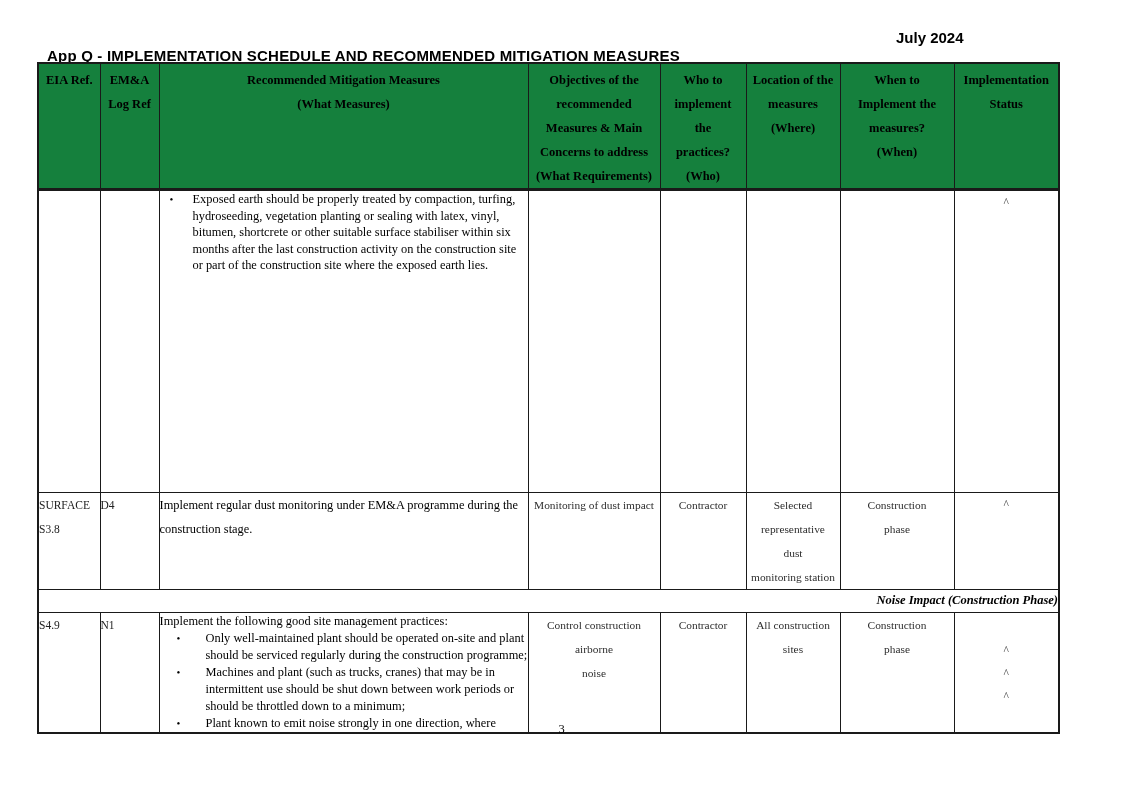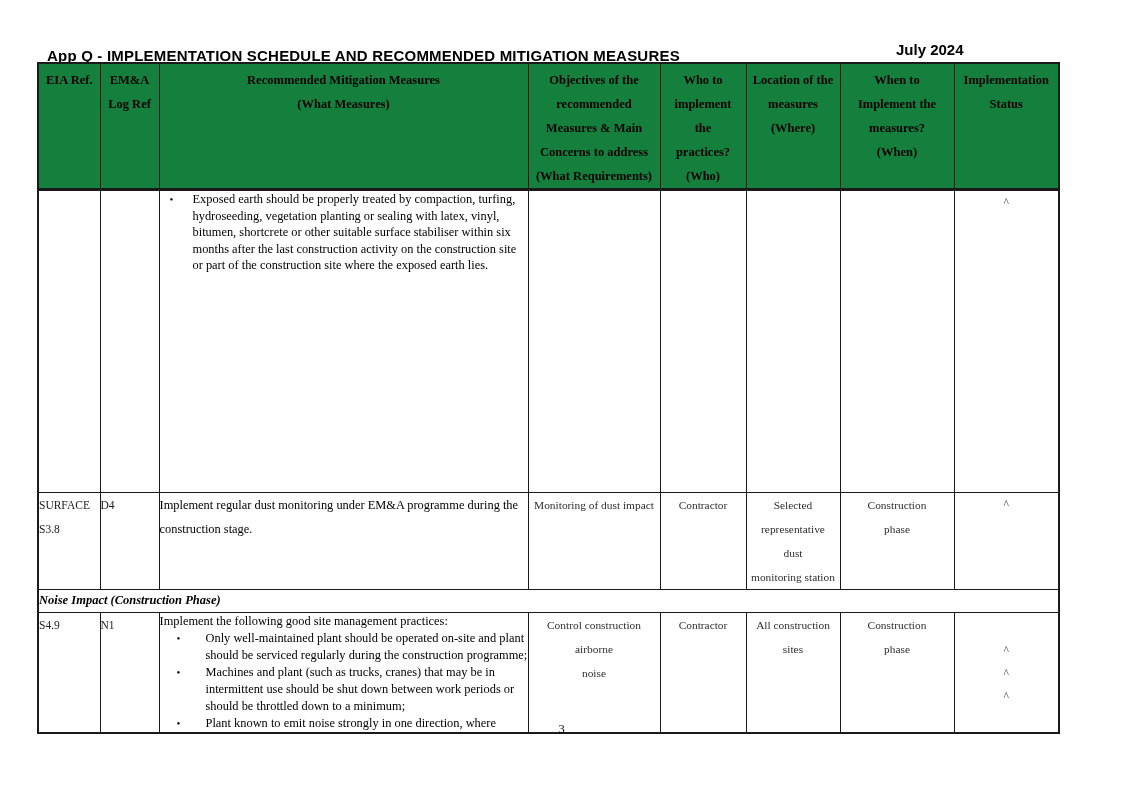--- a/index.html
+++ b/index.html
@@ -27,21 +27,20 @@
     white-space: nowrap;
   }
   .doc-date {
     position: absolute;
     left: 896px;
     top: 29px;
     font-family: "Liberation Sans", sans-serif;
     font-weight: bold;
     font-size: 15px;
     white-space: nowrap;
-    margin-top: 12px;
   }
   table.schedule {
     position: absolute;
     left: 37px;
     top: 62px;
     width: 1021px;
     border-collapse: collapse;
     table-layout: fixed;
     border: 2px solid #1a1a1a;
   }
@@ -57,21 +56,21 @@
     font-size: 12.5px;
     line-height: 24px;
     text-align: center;
     white-space: pre-line;
     padding-top: 4px;
     border-bottom: 3px solid #1a1a1a;
   }
   tr.header-row { height: 120px; }
   tr.row-1 { height: 303px; }
   tr.row-2 { height: 97px; }
-  tr.section-row { height: 23px; }
+  tr.section-row { height: 23px; text-align: right; }
   tr.row-3 { height: 113px; padding-left: 24px; }
 
   td.c-ref {
     font-size: 11.5px;
     line-height: 24px;
     padding: 4px 6px 0 7px;
     white-space: pre-line;
     color: #222222;
     margin-top: 28px;
   }

